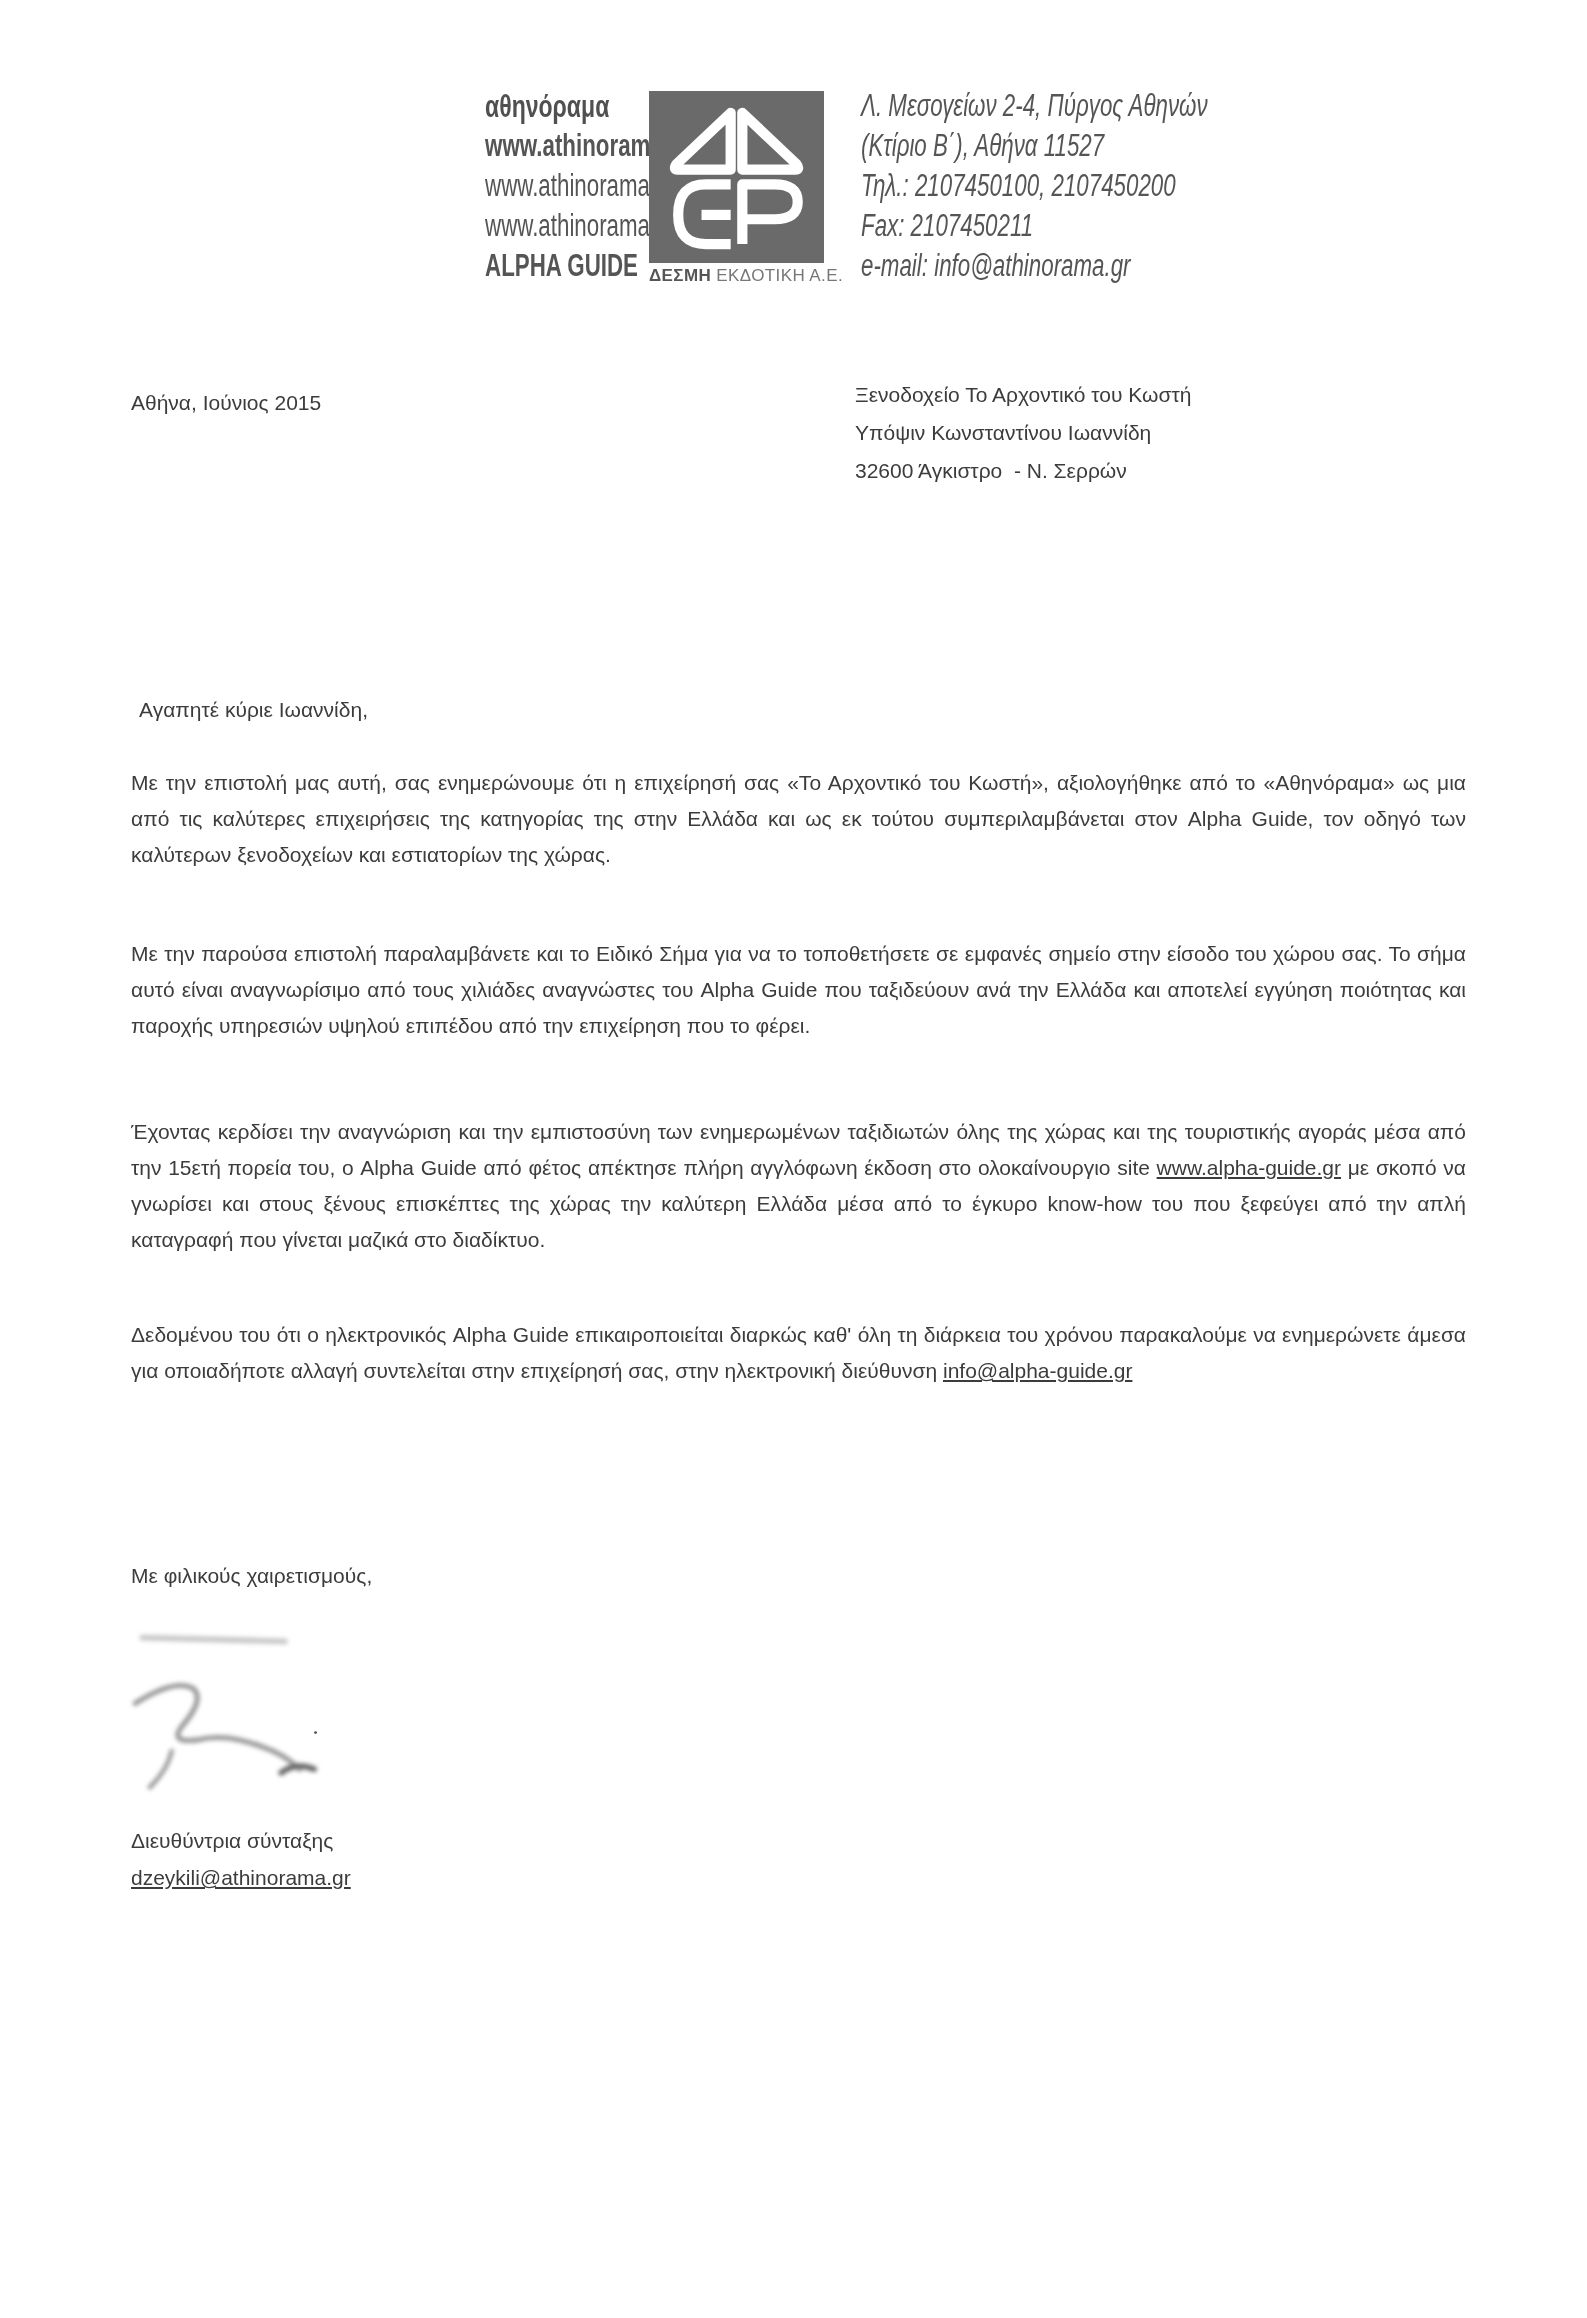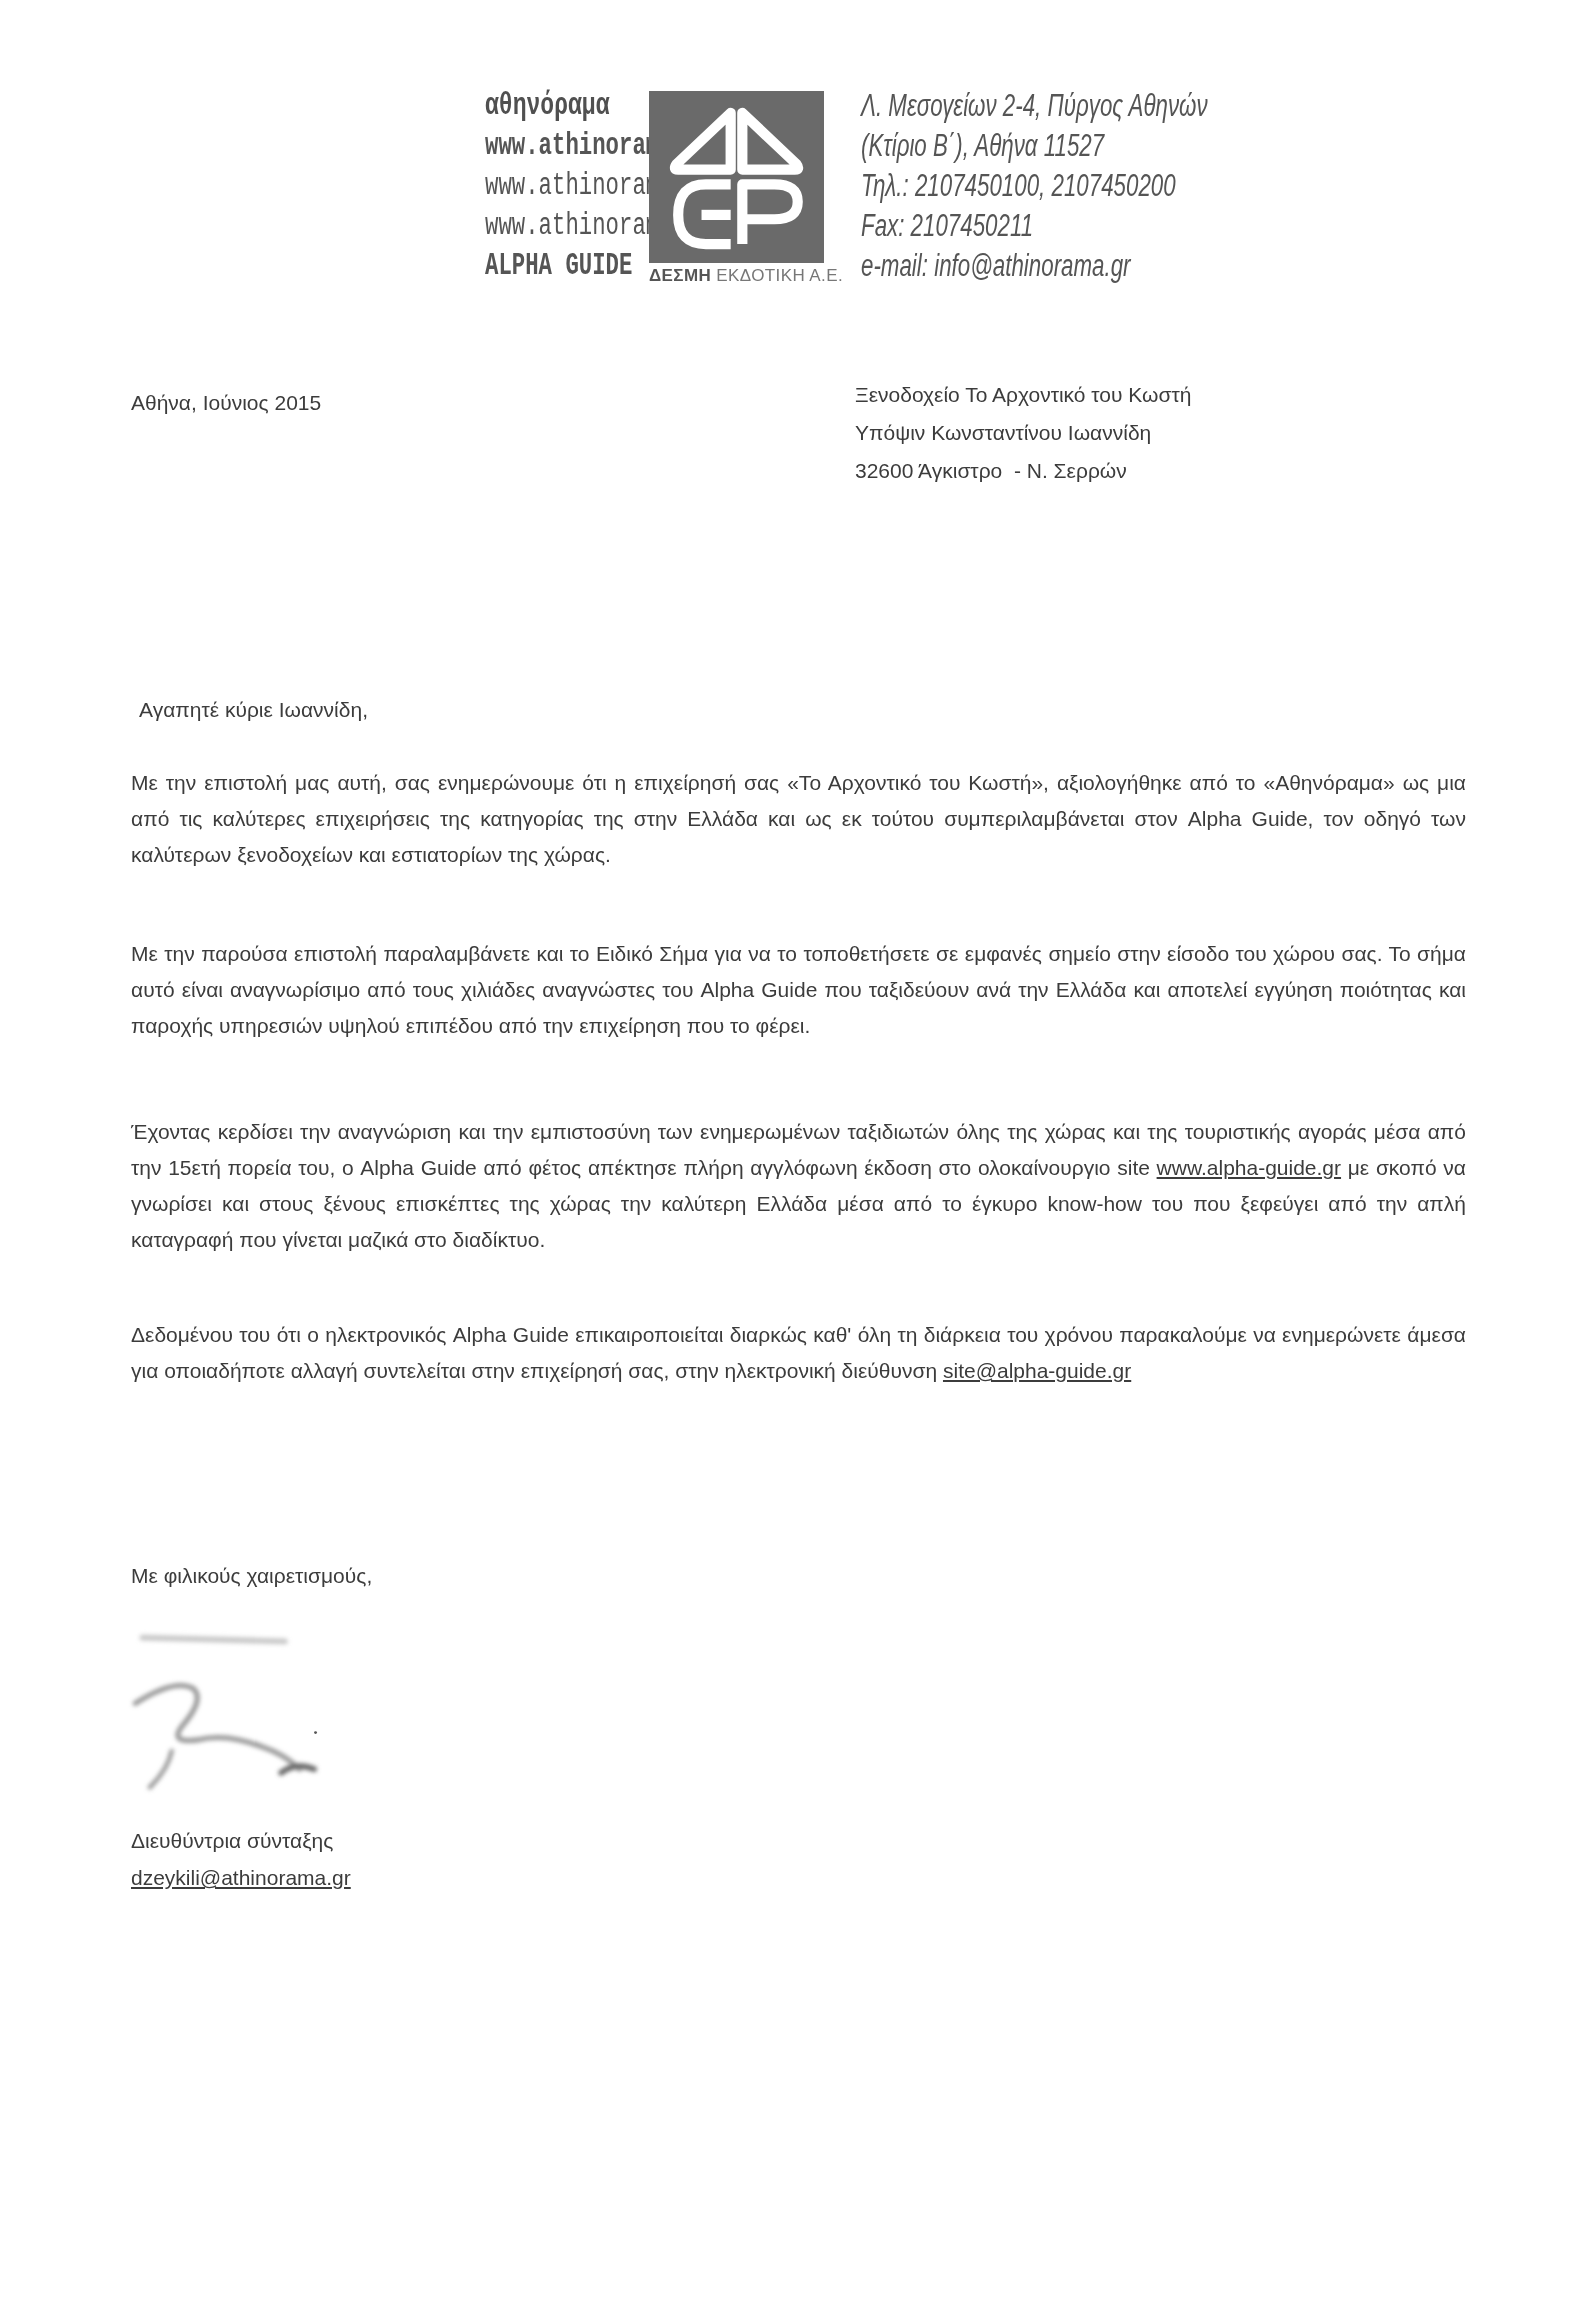--- a/index.html
+++ b/index.html
@@ -2,21 +2,21 @@
 <html style="font-size:11.7px"><head>
 <meta charset="utf-8">
 <style>
   html, body { margin: 0; padding: 0; background: #ffffff; }
   body { width: 1588px; height: 2319px; position: relative; overflow: hidden;
          font-family: "Liberation Sans", sans-serif; color: #3a3a3a; }
   .abs { position: absolute; }
 
   
   .lh-left { left: 438px; top: 86px; width: 168px; text-align: right;
-             font-family: Liberation Mono, monospace; color: #555;
+             font-family: Liberation Sans, sans-serif; color: #555;
              line-height: 40px; font-stretch: condensed; }
   .lh-left div { white-space: nowrap; transform: scaleX(0.72); transform-origin: right center; }
   .lh-brand { font-size: 32px; font-weight: bold; color: #505050; }
   .lh-site-bold { font-size: 31px; font-weight: bold; }
   .lh-site { font-size: 31px; }
   .lh-site b { font-weight: bold; }
   .lh-guide { font-size: 31px; font-weight: bold; }
 
   
   .logo { left: 649px; top: 91px; width: 175px; height: 172px; background: #6a6a6a; }
@@ -86,21 +86,21 @@
   <div>Ξενοδοχείο Το Αρχοντικό του Κωστή</div>
   <div>Υπόψιν Κωνσταντίνου Ιωαννίδη</div>
   <div style="white-space:pre">32600 Άγκιστρο  - Ν. Σερρών</div>
 </div>
 
 <div class="abs txt salutation">Αγαπητέ κύριε Ιωαννίδη,</div>
 
 <div class="abs txt para p1">Με την επιστολή μας αυτή, σας ενημερώνουμε ότι η επιχείρησή σας «Το Αρχοντικό του Κωστή», αξιολογήθηκε από το «Αθηνόραμα» ως μια από τις καλύτερες επιχειρήσεις της κατηγορίας της στην Ελλάδα και ως εκ τούτου συμπεριλαμβάνεται στον Alpha Guide, τον οδηγό των καλύτερων ξενοδοχείων και εστιατορίων της χώρας.</div>
 <div class="abs txt para p2">Με την παρούσα επιστολή παραλαμβάνετε και το Ειδικό Σήμα για να το τοποθετήσετε σε εμφανές σημείο στην είσοδο του χώρου σας. Το σήμα αυτό είναι αναγνωρίσιμο από τους χιλιάδες αναγνώστες του Alpha Guide που ταξιδεύουν ανά την Ελλάδα και αποτελεί εγγύηση ποιότητας και παροχής υπηρεσιών υψηλού επιπέδου από την επιχείρηση που το φέρει.</div>
 <div class="abs txt para p3"><span>Έχοντας κερδίσει την αναγνώριση και την εμπιστοσύνη των ενημερωμένων ταξιδιωτών όλης της χώρας και της τουριστικής αγοράς μέσα από την 15ετή πορεία του, ο Alpha Guide από φέτος απέκτησε πλήρη αγγλόφωνη έκδοση στο ολοκαίνουργιο site </span><span class="link">www.alpha-guide.gr</span><span> με σκοπό να γνωρίσει και στους ξένους επισκέπτες της χώρας την καλύτερη Ελλάδα μέσα από το έγκυρο know-how του που ξεφεύγει από την απλή καταγραφή που γίνεται μαζικά στο διαδίκτυο.</span></div>
-<div class="abs txt para p4"><span>Δεδομένου του ότι ο ηλεκτρονικός Alpha Guide επικαιροποιείται διαρκώς καθ' όλη τη διάρκεια του χρόνου παρακαλούμε να ενημερώνετε άμεσα  για οποιαδήποτε αλλαγή συντελείται στην επιχείρησή σας, στην ηλεκτρονική διεύθυνση </span><span class="link">site@alpha-guide.gr</span></div>
+<div class="abs txt para p4"><span>Δεδομένου του ότι ο ηλεκτρονικός Alpha Guide επικαιροποιείται διαρκώς καθ' όλη τη διάρκεια του χρόνου παρακαλούμε να ενημερώνετε άμεσα  για οποιαδήποτε αλλαγή συντελείται στην επιχείρησή σας, στην ηλεκτρονική διεύθυνση </span><span class="link">info@alpha-guide.gr</span></div>
 
 <div class="abs txt closing">Με φιλικούς χαιρετισμούς,</div>
 
 <div class="abs signature">
   <svg width="292" height="190" viewBox="0 0 400 260">
     <defs>
         <filter id="blur">
           <feGaussianBlur stdDeviation="3"></feGaussianBlur>
         </filter>
       </defs>

